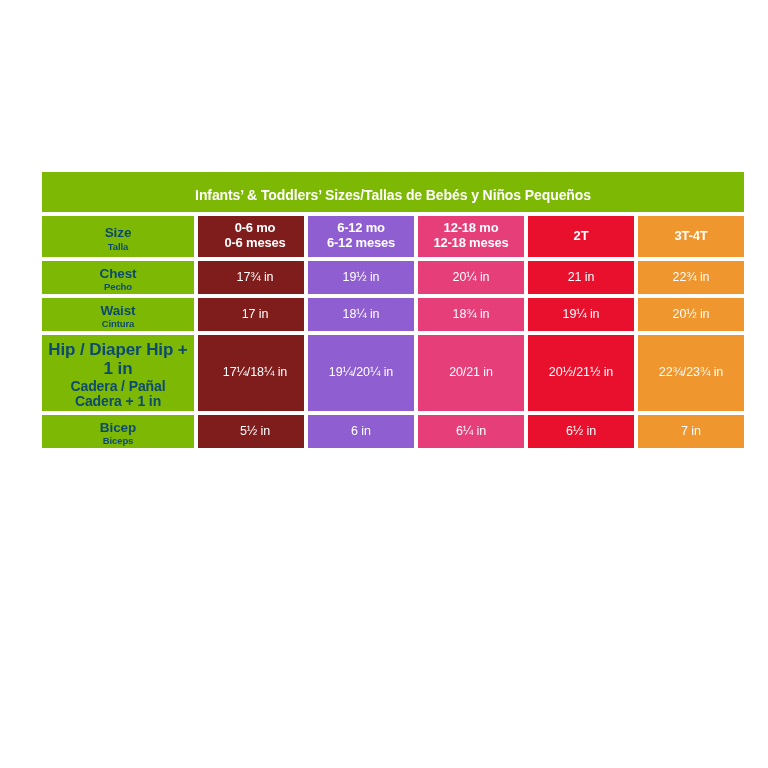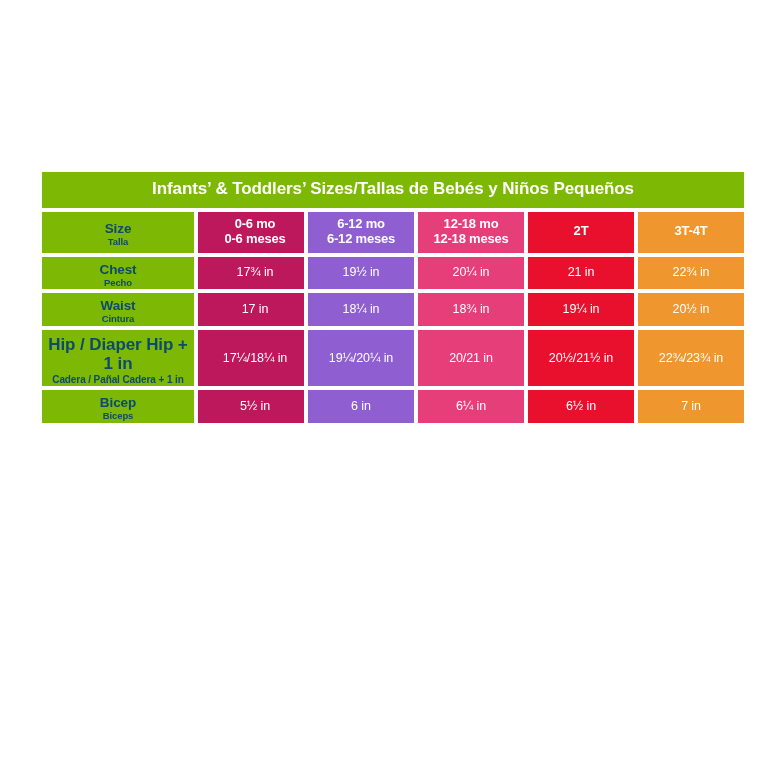--- a/index.html
+++ b/index.html
@@ -31,23 +31,23 @@
   }
 
   table.size-chart col.label-col { width: 152px; }
   table.size-chart col.size-col  { width: 106px; }
 
   
   .title-cell {
     background: #7db904;
     color: #ffffff;
     text-align: center;
-    font-size: 17px;
+    font-size: 14px;
     font-weight: bold;
-    padding: 8px 4px 9px;
+    padding: 16px 4px 9px;
     letter-spacing: -0.1px;
     line-height: 1.1;
   }
 
   
   .label-cell {
     background: #7db904;
     color: #0c4a6e;
     text-align: center;
     vertical-align: middle;
@@ -62,21 +62,21 @@
   }
   .label-es {
     display: block;
     font-size: 9.5px;
     font-weight: bold;
     letter-spacing: -0.1px;
     margin-top: 1px;
   }
   
   tr.row-hip .label-en { font-size: 17px; }
-  tr.row-hip .label-es { font-size: 10px; text-align: center; }
+  tr.row-hip .label-es { font-size: 14px; text-align: center; }
 
   .data-cell {
     text-align: center;
     vertical-align: middle;
     color: #ffffff;
     font-size: 12.5px;
     padding: 7px 2px 8px;
     line-height: 1.12;
     letter-spacing: -0.1px;
   }
@@ -87,21 +87,21 @@
     font-size: 13px;
     font-weight: bold;
     padding: 5px 2px 6px;
     line-height: 1.15;
     letter-spacing: -0.2px;
   }
   .head-en { display: block; }
   .head-es { display: block; }
 
   
-  .col-blue   { background: #be185d; padding-left: 10px; }
+  .col-blue   { background: #7f1d1d; padding-left: 10px; }
   .col-purple { background: #8f5fd1; margin-top: 44px; }
   .col-pink   { background: #e63e79; text-align: center; }
   .col-red    { background: #e8102c; }
   .col-orange { background: #f0962e; margin-top: 18px; }
 </style>
 </head>
 <body>
 
 <div id="chart-wrap">
   <table class="size-chart">

